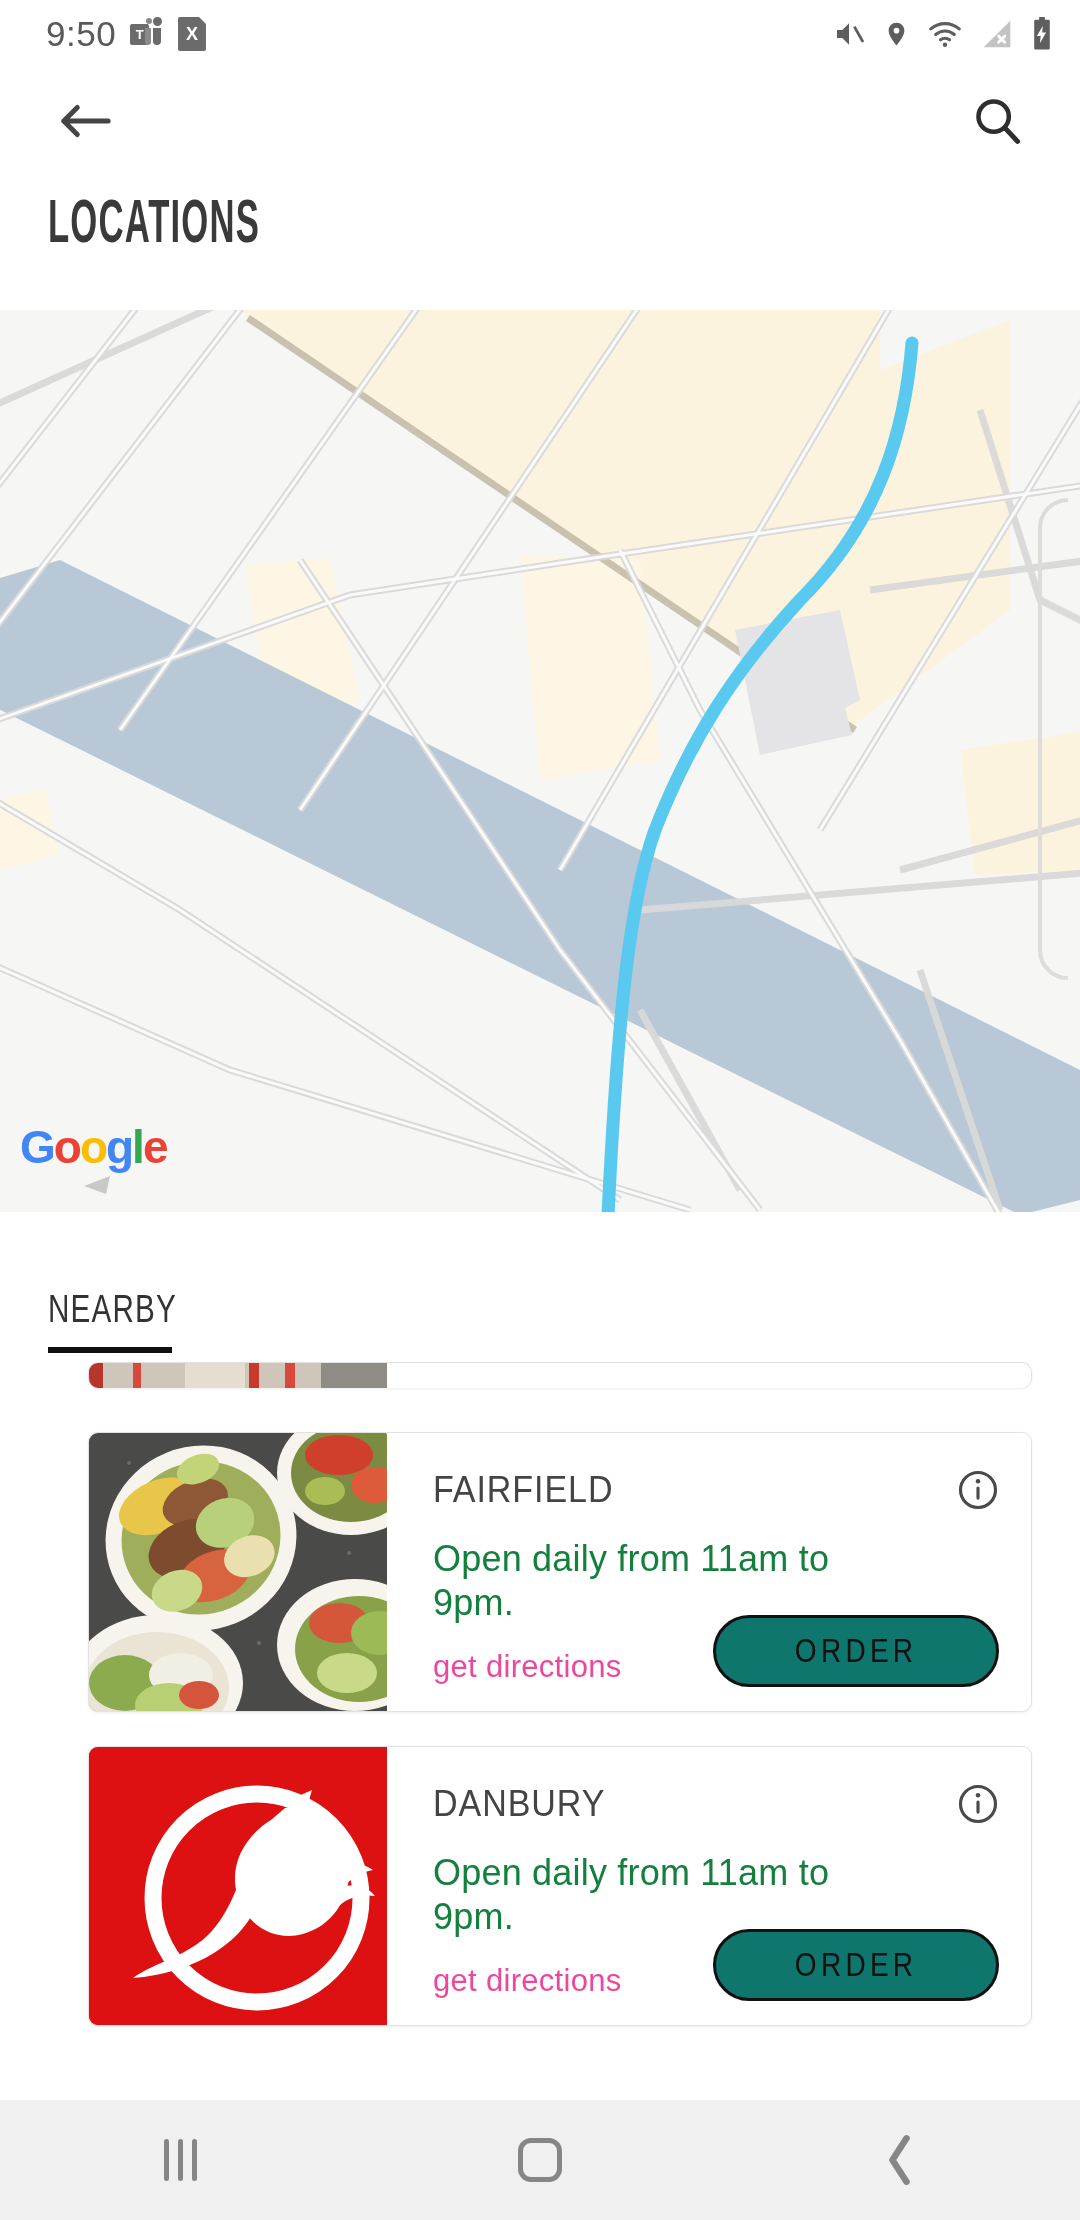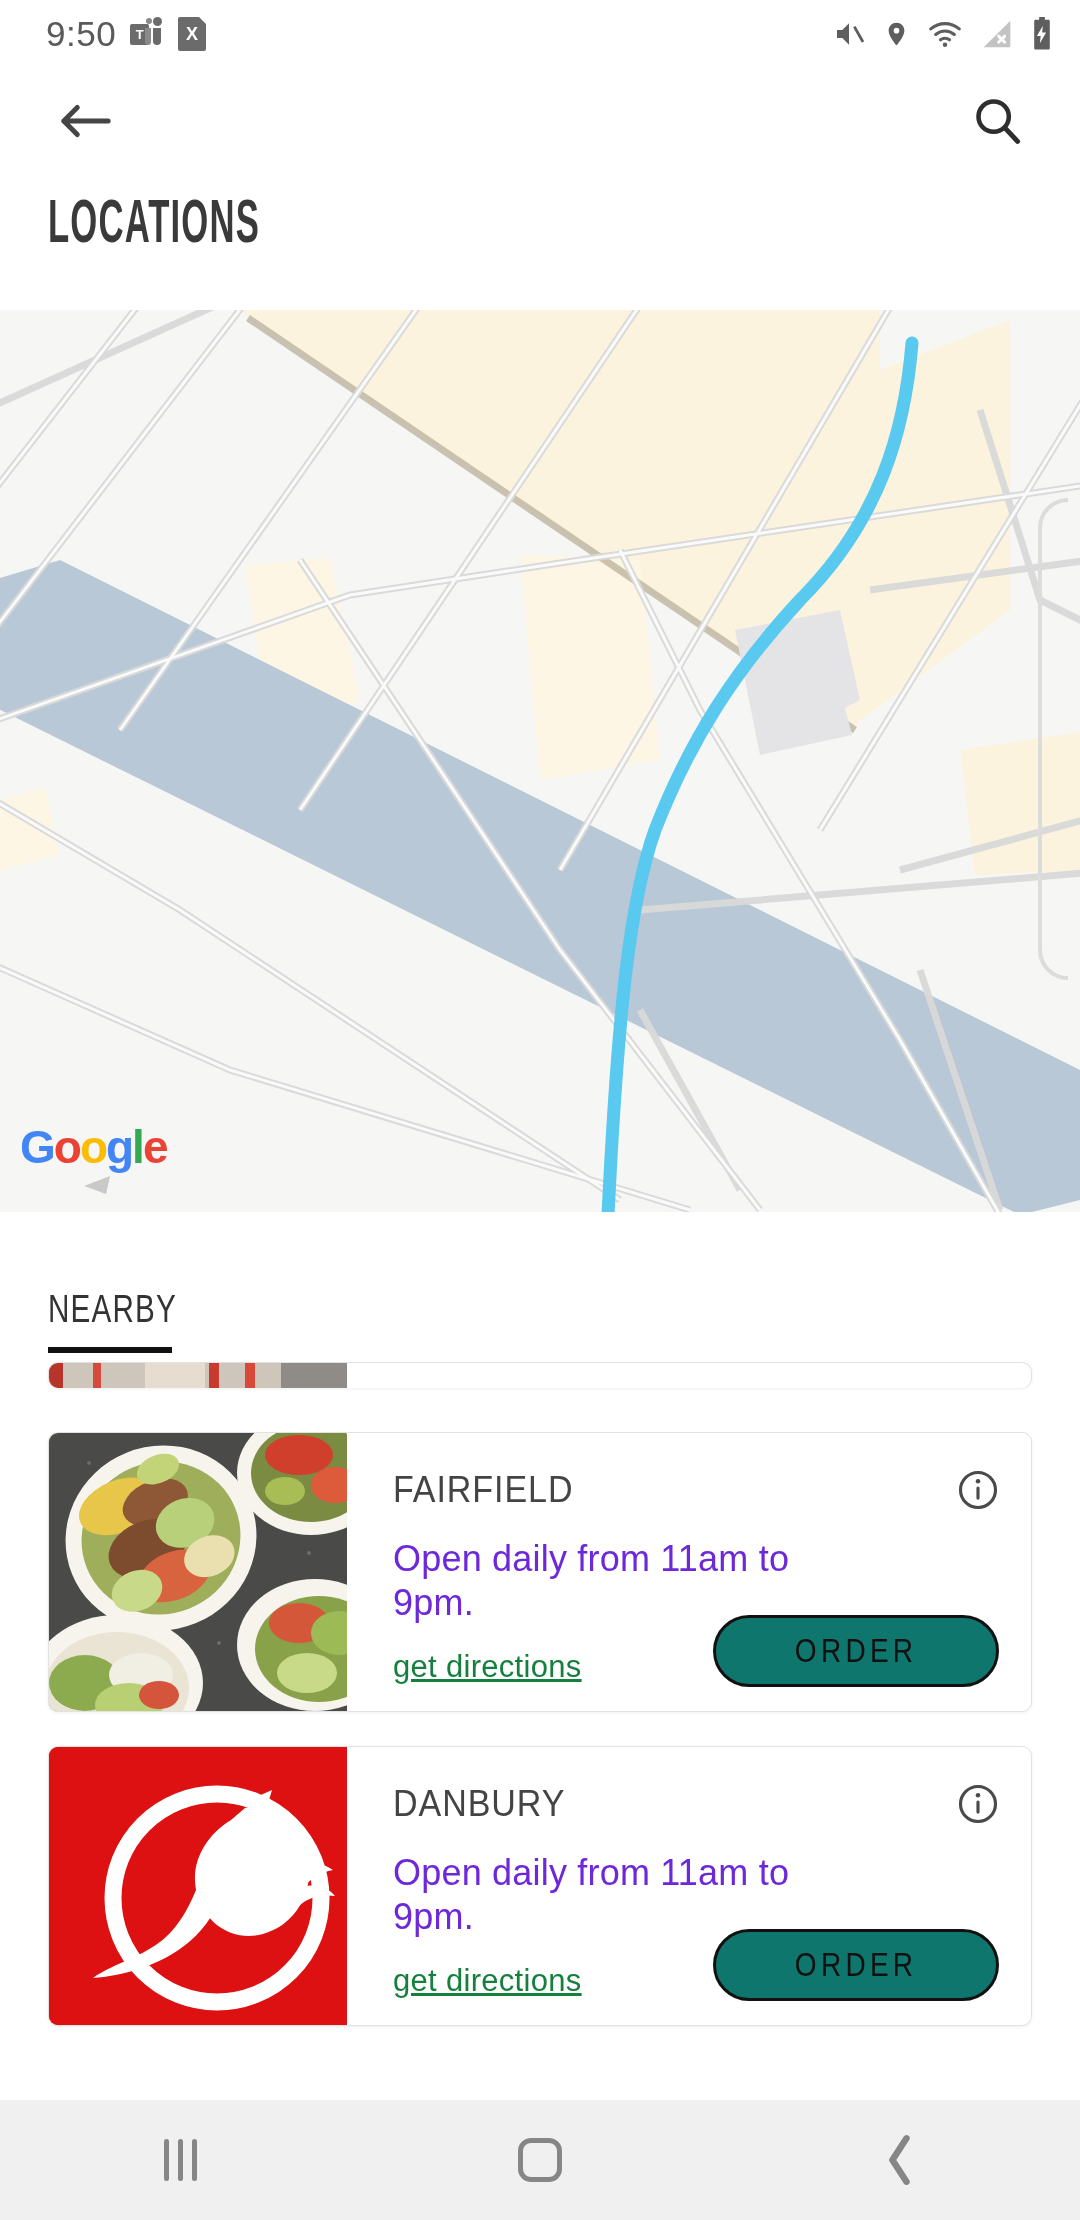--- a/index.html
+++ b/index.html
@@ -84,42 +84,42 @@
   .tab.active .tab-label { color:#333; }
   .tab.inactive .tab-label { color:#aaa; }
   .tab.active:after {
     content:""; position:absolute; left:0; bottom:8px; width:124px; height:6px;
     background:#111;
   }
 
   
   .list {
     position:absolute; top:1362px; left:0; width:1080px; height:738px;
-    background:#fff; overflow:hidden;
+    background:#fff; overflow:hidden;padding-left:40px;
   }
   .card {
     position:relative; margin:0 48px 34px 48px;
     background:#fff; border:1px solid #e2e2e2; border-radius:10px;
     box-shadow:0 1px 3px rgba(0,0,0,0.07);
     display:flex; overflow:hidden; height:280px;
   }
   .card.partial { height:26px; margin-bottom:44px; border-bottom:none; align-items:flex-end; }
   .card-thumb { width:298px; flex:none; position:relative; overflow:hidden; background:#ddd; }
   .card-body { flex:1; position:relative; padding:36px 34px 0 46px; }
   .card-name {
     font-size:37px; color:#444; letter-spacing:1px;
     transform:scaleX(0.92); transform-origin:left center; display:block;
   }
   .card-hours {
-    margin-top:26px; font-size:36px; color:#6d28d9; line-height:1.23;
+    margin-top:26px; font-size:36px; color:#15803d; line-height:1.23;
     max-width:480px; letter-spacing:0.2px;
   }
   .card-dir {
     position:absolute; left:46px; bottom:26px;
-    font-size:31px; color:#15803d; text-decoration:underline; letter-spacing:0.3px;
+    font-size:31px; color:#ec4899; letter-spacing:0.3px;
   }
   .info-ico { position:absolute; right:32px; top:36px; width:42px; height:42px; }
   .order-btn {
     position:absolute; right:32px; bottom:24px;
     width:286px; height:72px; border:3px solid #111; border-radius:40px;
     background:#0f766e; display:flex; align-items:center; justify-content:center;
   }
   .order-btn span {
     font-size:33px; color:#111; letter-spacing:5px; font-weight:500;
     transform:scaleX(0.85);

